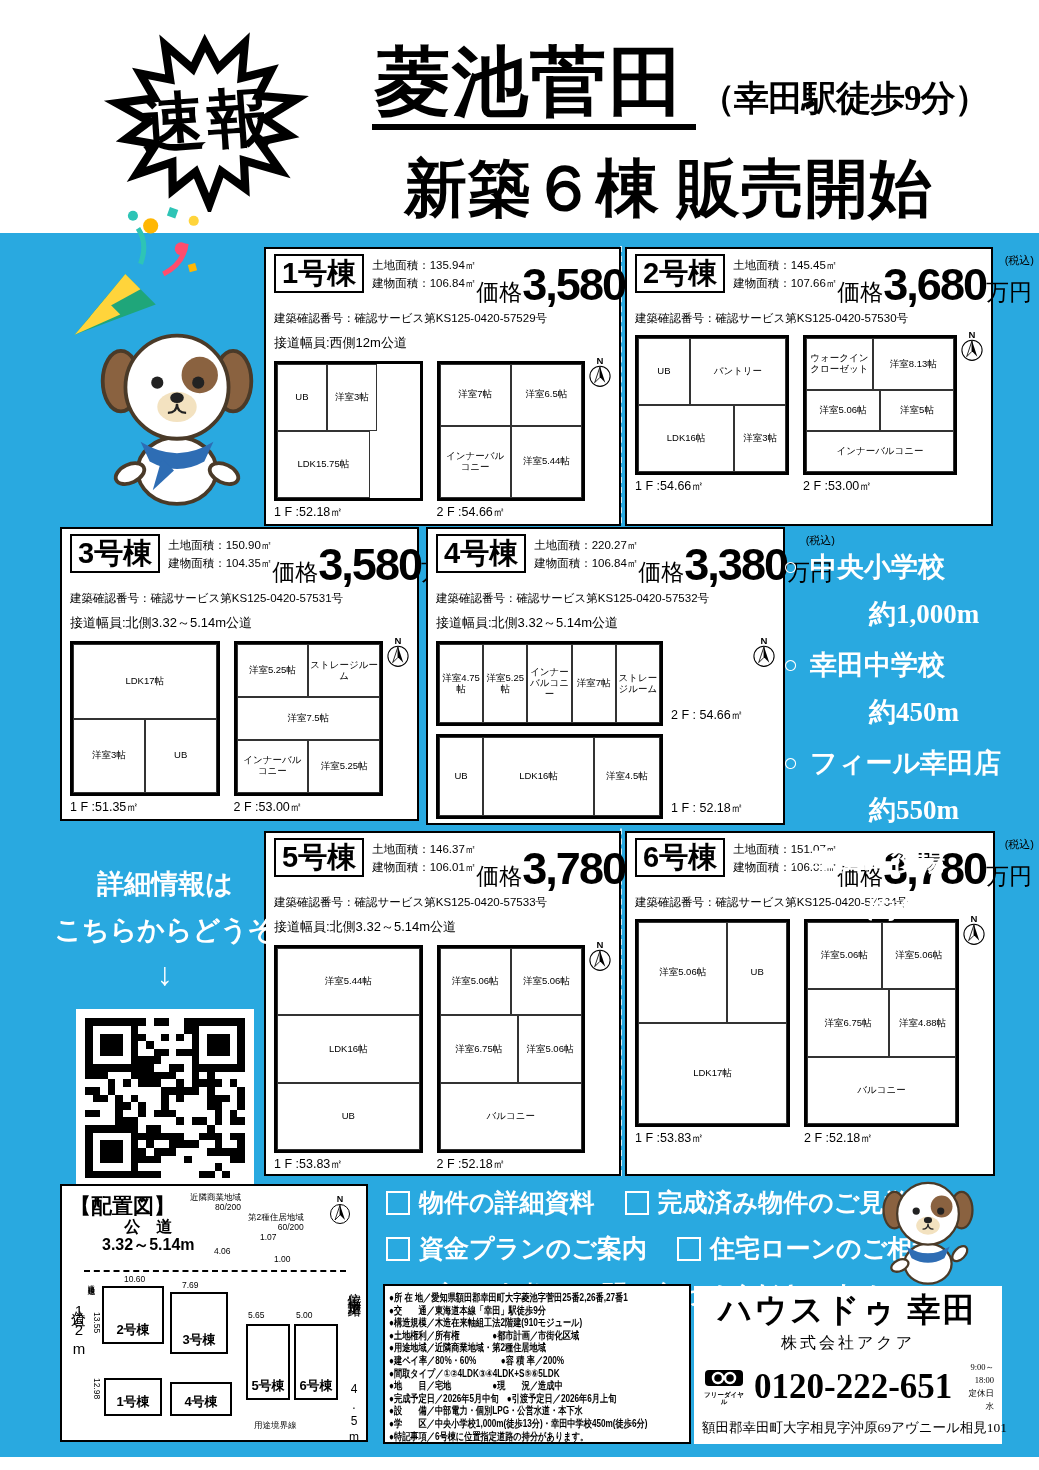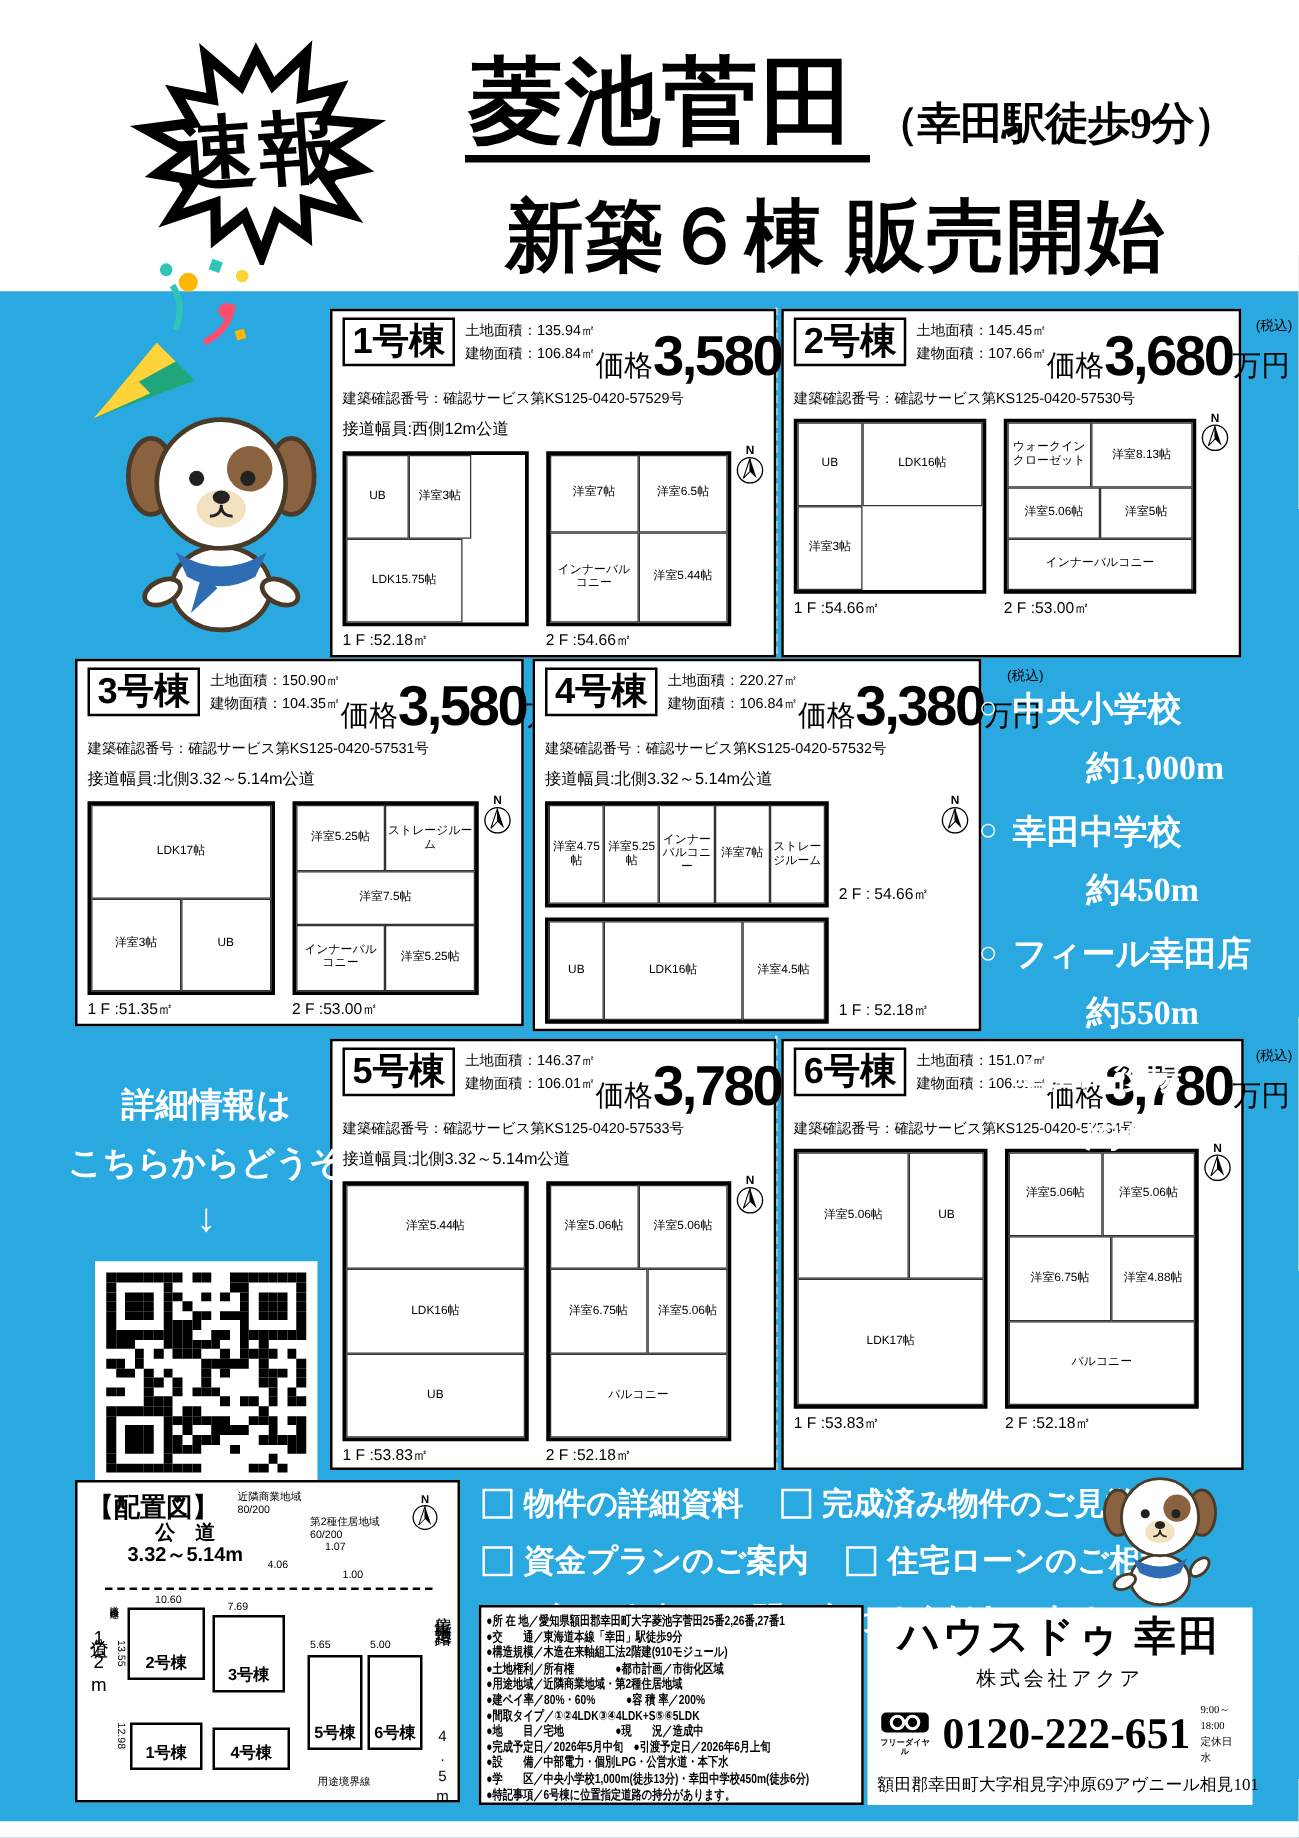--- a/index.html
+++ b/index.html
@@ -60,21 +60,21 @@
   
   .dog1{position:absolute;left:86px;top:316px;width:182px;height:200px}
   .dog2{position:absolute;left:854px;top:1172px;width:148px;height:118px}
   .popper{position:absolute;left:46px;top:198px;width:184px;height:152px}
   .cropline{position:absolute;width:0;border-left:2px dashed rgba(255,255,255,.8)}
 
   
   .siteplan{position:absolute;left:60px;top:1184px;width:308px;height:258px;background:#fff;border:2px solid #000;box-sizing:border-box}
   .sp-abs{position:absolute}
   .sp-title{left:8px;top:6px;font-size:21px;font-weight:bold}
-  .sp-zone{font-size:8.5px;text-align:left;line-height:1.2}
+  .sp-zone{font-size:8.5px;text-align:right;line-height:1.2}
   .sp-roadtop{font-size:16px;font-weight:bold;line-height:1.15;text-align:center}
   .sp-dim{font-size:8.5px}
   .sp-vdim{font-size:8.5px;writing-mode:vertical-rl}
   .sp-vtext{writing-mode:vertical-rl;text-orientation:upright;font-size:15px;letter-spacing:2px;line-height:1.1}
   .sp-road-line{left:22px;top:84px;width:262px;border-top:2px dashed #000}
   .sp-lot{border:2px solid #000;display:flex;align-items:flex-end;justify-content:center;font-size:13px;font-weight:bold;box-sizing:border-box;padding-bottom:3px;background:#fff}
   .sp-note{font-size:8.5px}
   .sp-setback{writing-mode:vertical-rl;font-size:7.5px;letter-spacing:1px}
 
   
@@ -91,21 +91,21 @@
 
   
   .company{position:absolute;left:694px;top:1286px;width:308px;height:158px;background:#fff;box-sizing:border-box;
            padding:6px 8px;text-align:center}
   .co-name{font-size:33px;font-weight:bold;letter-spacing:2px;line-height:1.1}
   .co-corp{font-size:16px;margin-top:5px;letter-spacing:3px}
   .co-phone-row{display:flex;align-items:center;justify-content:center;gap:8px;margin-top:7px}
   .freedial{width:44px;flex:none;font-size:6.5px;font-weight:bold;line-height:1.1}
   .freedial svg{width:40px;height:22px;display:block;margin:0 auto}
   .co-phone{font-size:35px;font-weight:bold;letter-spacing:0px;white-space:nowrap}
-  .co-hours{font-size:8.5px;text-align:left;line-height:1.5}
+  .co-hours{font-size:8.5px;text-align:right;line-height:1.5}
   .co-addr{font-size:13.5px;margin-top:7px;white-space:nowrap}
 </style>
 </head>
 <body>
 
 <div class="page">
   <div class="blue-bg"></div>
 
   <div class="burst">
     <svg viewBox="0 0 120 112">
@@ -203,20 +203,21 @@
       <span class="price">
         <span class="tax">(税込)</span>
         <span class="p-label">価格</span><span class="p-val">3,680</span><span class="p-unit">万円</span>
       </span>
     </div>
     <div class="conf">建築確認番号：確認サービス第KS125-0420-57530号</div>
     <div class="plans" style="height:160px">
       <figure class="fplan">
         <div class="plan">
           <div class="room w35">UB</div>
+          <div class="room w65">パントリー</div>
           <div class="room w65">LDK16帖</div>
           <div class="room w35">洋室3帖</div>
         </div>
         <figcaption class="plan-cap">1 F :54.66㎡</figcaption>
       </figure>
       <figure class="fplan">
         <div class="plan">
           <div class="room w45">ウォークインクローゼット</div>
           <div class="room w55">洋室8.13帖</div>
           <div class="room w50">洋室5.06帖</div>

